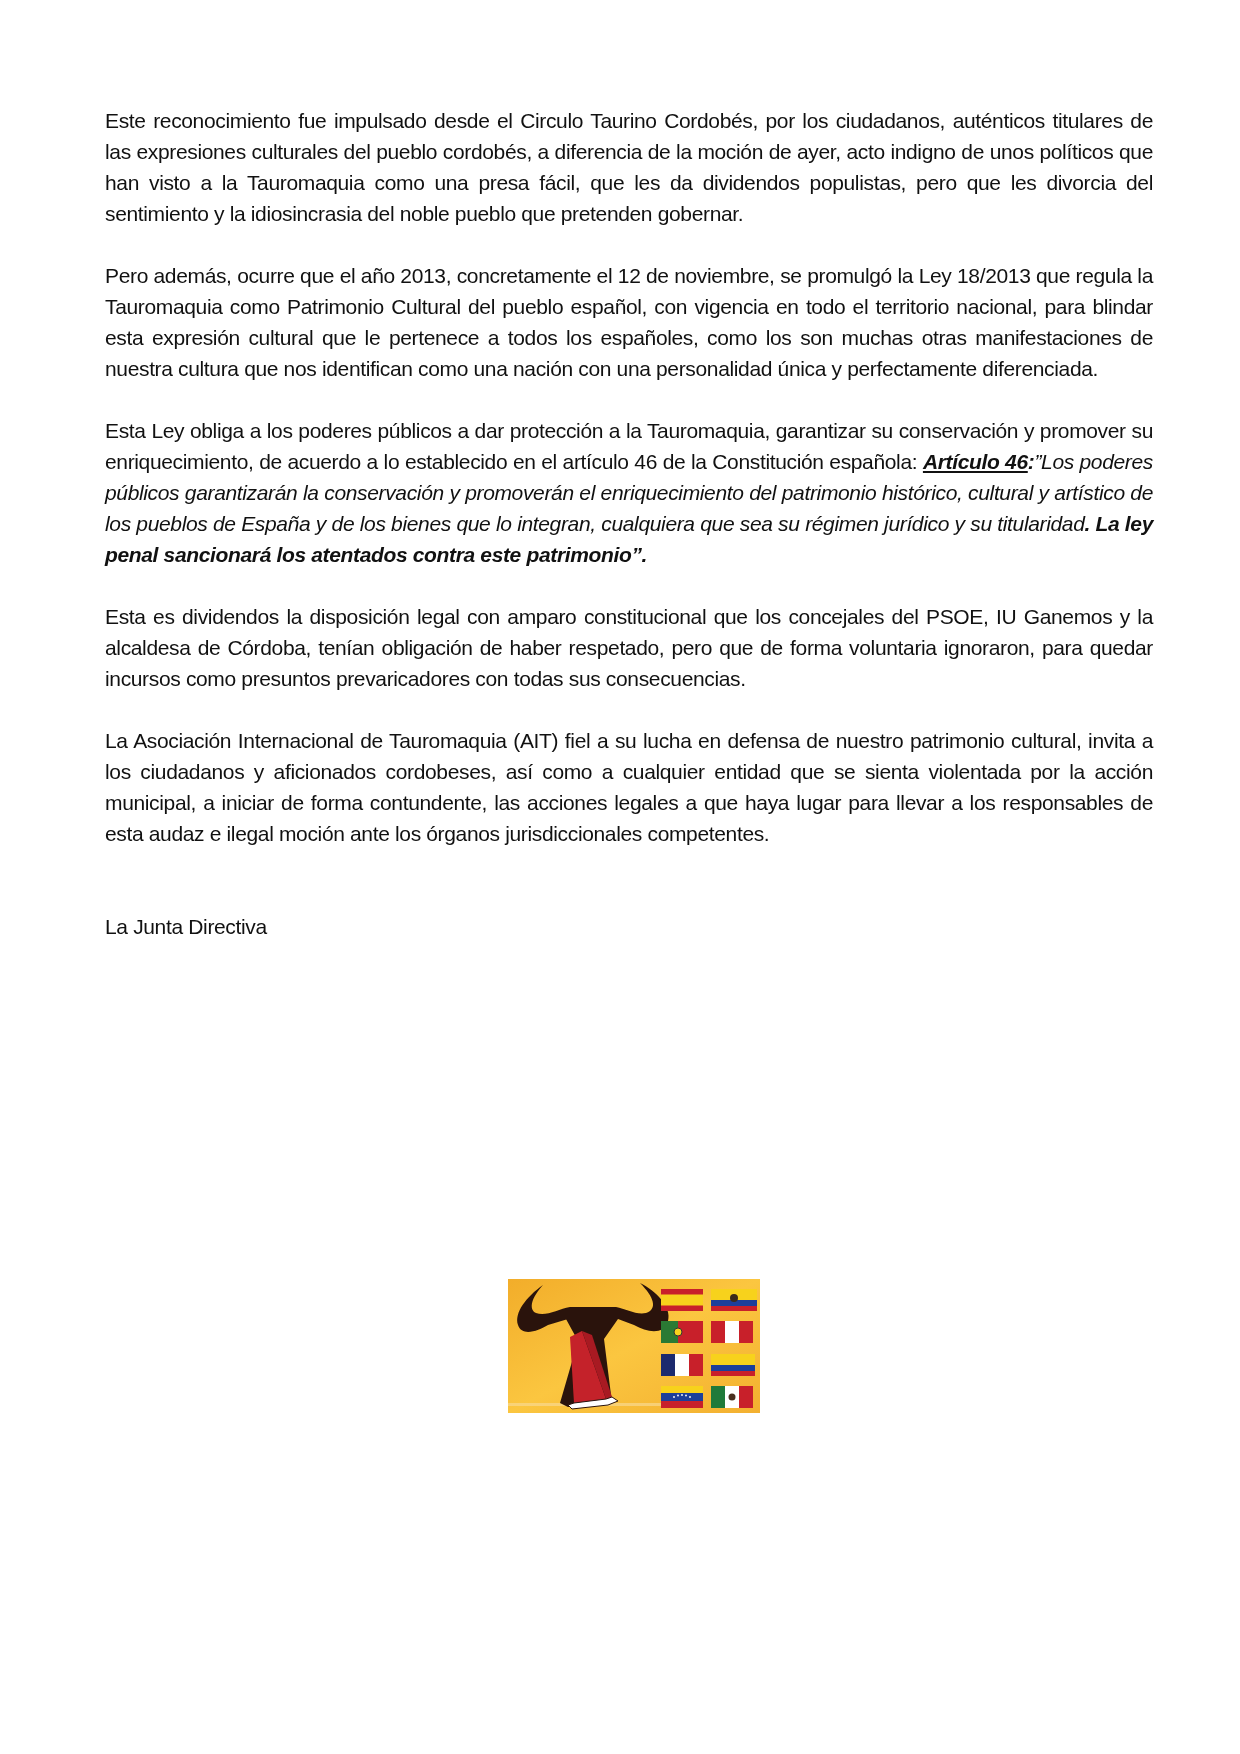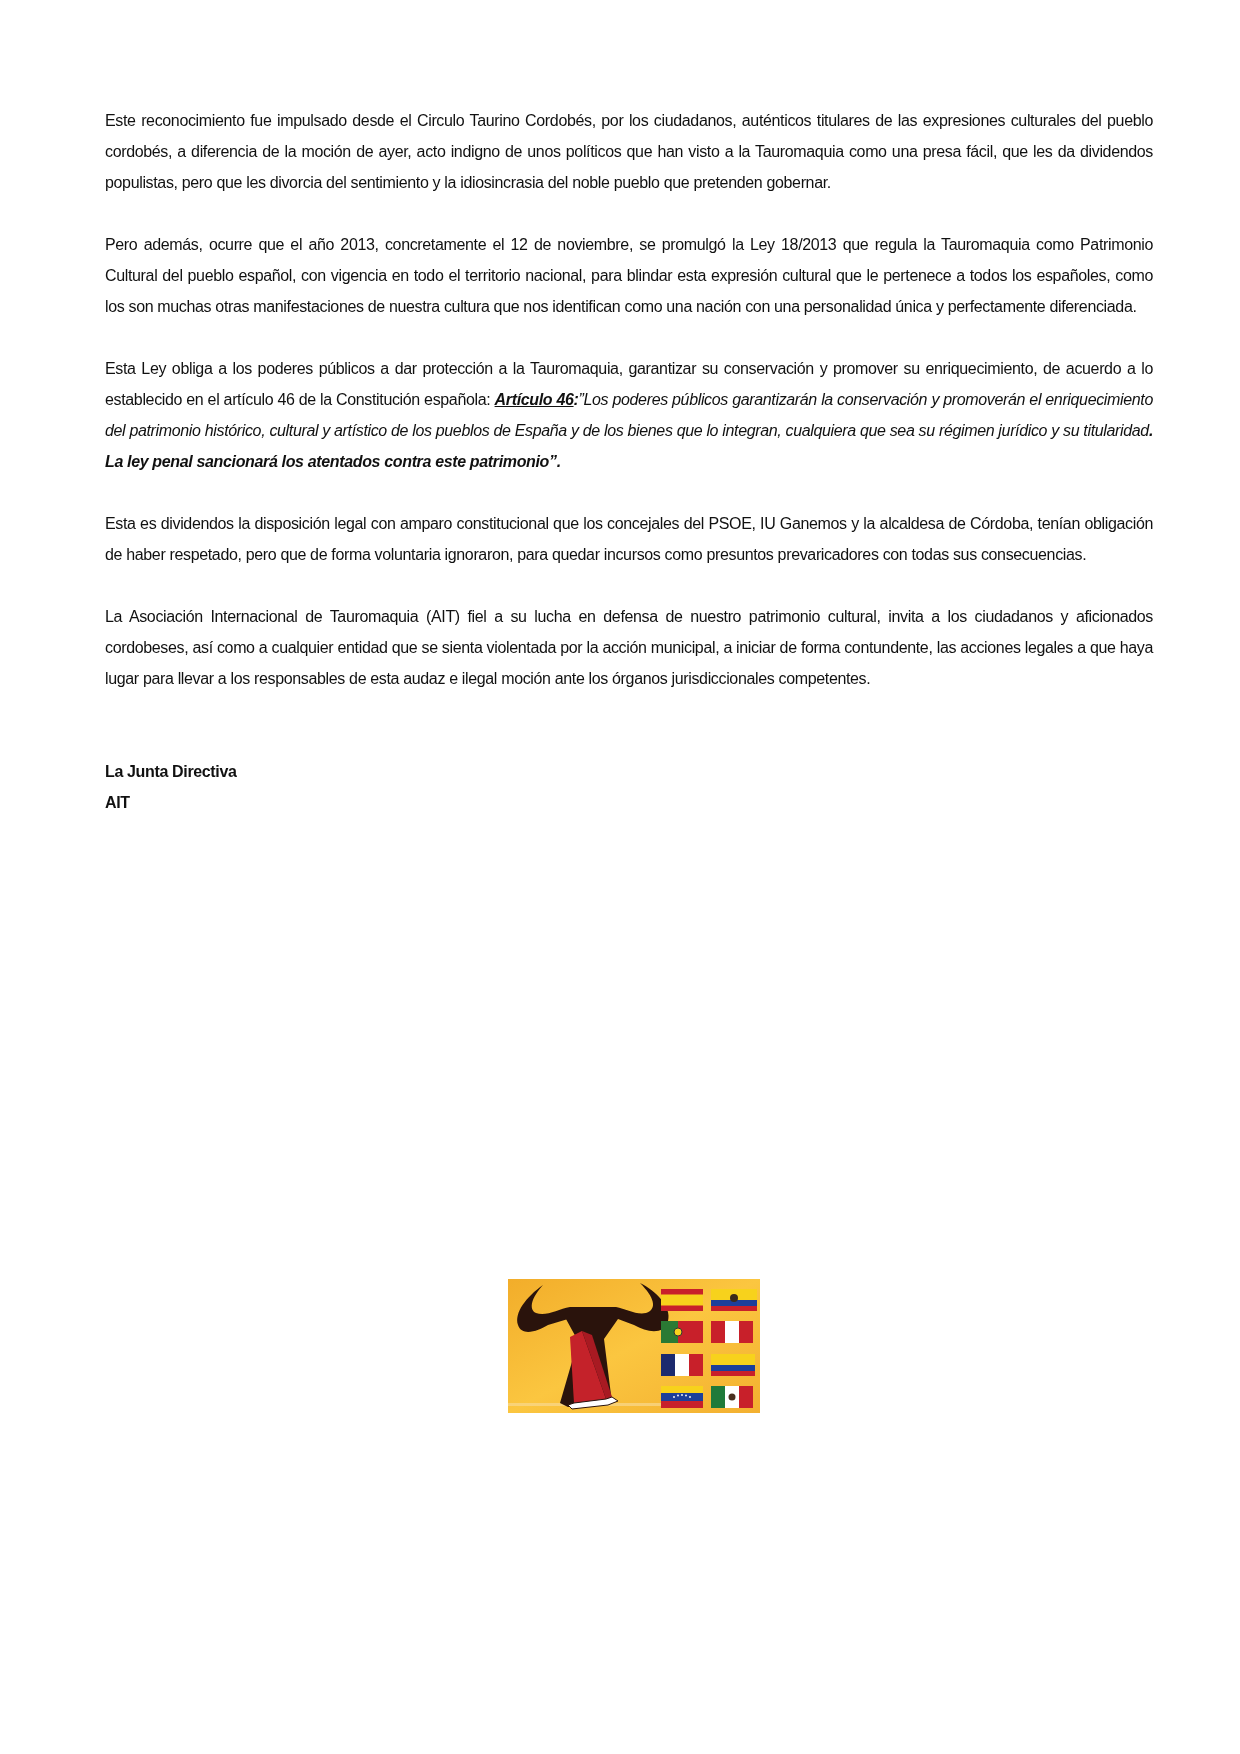--- a/index.html
+++ b/index.html
@@ -1,44 +1,43 @@
 <!DOCTYPE html>
 <html><head>
 <meta charset="utf-8">
 <style>
   html, body { margin: 0; padding: 0; background: #ffffff; }
   body { width: 1240px; height: 1754px; position: relative; overflow: hidden; }
   .page {
     position: absolute; left: 105px; top: 105px; width: 1048px;
     font-family: "Liberation Sans Narrow", "Liberation Sans", sans-serif;
-    font-size: 16px; line-height: 31px; color: #111111;
+    font-size: 21px; line-height: 31px; color: #111111;
     letter-spacing: -0.35px;
   }
   .para { margin: 0 0 31px 0; text-align: justify; }
   .it { font-style: italic; }
   .bi { font-style: italic; font-weight: bold; }
   .bui { font-style: italic; font-weight: bold; text-decoration: underline; }
   .sig { font-weight: bold; margin-top: 62px; line-height: 31px; }
-  .sig div { font-weight: bold; }
+  .sig div { font-weight: normal; }
   .logo {
     position: absolute; left: 508px; top: 1279px; width: 252px; height: 134px;
   }
 </style>
 </head>
 <body>
 
 <div class="page">
   <p class="para">Este reconocimiento fue impulsado desde el Circulo Taurino Cordobés, por los ciudadanos, auténticos titulares de las expresiones culturales del pueblo cordobés, a diferencia de la moción de ayer, acto indigno de unos políticos que han visto a la Tauromaquia como una presa fácil, que les da dividendos populistas, pero que les divorcia del sentimiento y la idiosincrasia del noble pueblo que pretenden gobernar.</p>
   <p class="para">Pero además, ocurre que el año 2013, concretamente el 12 de noviembre, se promulgó la Ley 18/2013 que regula la Tauromaquia como Patrimonio Cultural del pueblo español, con vigencia en todo el territorio nacional, para blindar esta expresión cultural que le pertenece a todos los españoles, como los son muchas otras manifestaciones de nuestra cultura que nos identifican como una nación con una personalidad única y perfectamente diferenciada.</p>
   <p class="para"><span>Esta Ley obliga a los poderes públicos a dar protección a la Tauromaquia, garantizar su conservación y promover su enriquecimiento, de acuerdo a lo establecido en el artículo 46 de la Constitución española: </span><span class="bui">Artículo 46</span><span class="bi">:</span><span class="it">”Los poderes públicos garantizarán la conservación y promoverán el enriquecimiento del patrimonio histórico, cultural y artístico de los pueblos de España y de los bienes que lo integran, cualquiera que sea su régimen jurídico y su titularidad</span><span class="bi">. La ley penal sancionará los atentados contra este patrimonio”.</span></p>
   <p class="para">Esta es dividendos la disposición legal con amparo constitucional que los concejales del PSOE, IU Ganemos  y la alcaldesa de Córdoba, tenían obligación de haber respetado,  pero que de forma voluntaria ignoraron, para quedar incursos como presuntos prevaricadores con todas sus consecuencias.</p>
   <p class="para">La Asociación Internacional de Tauromaquia (AIT) fiel a su lucha en defensa de nuestro patrimonio cultural, invita a los ciudadanos y aficionados cordobeses, así como a cualquier entidad  que se sienta violentada por la acción municipal, a iniciar de forma contundente, las acciones legales a que haya lugar para  llevar a los responsables de esta audaz e ilegal moción ante los órganos jurisdiccionales competentes.</p>
   <div class="sig">
     <div>La Junta Directiva</div>
-    <div>AIT</div>
   </div>
 </div>
 
 <div class="logo">
   <svg width="252" height="134" viewBox="0 0 252 134" xmlns="http://www.w3.org/2000/svg">
     <defs>
       <linearGradient id="bg" x1="0" y1="0" x2="1" y2="1">
         <stop offset="0" stop-color="#f2ad2a"></stop>
         <stop offset="0.5" stop-color="#fbc640"></stop>
         <stop offset="1" stop-color="#f3b030"></stop>

